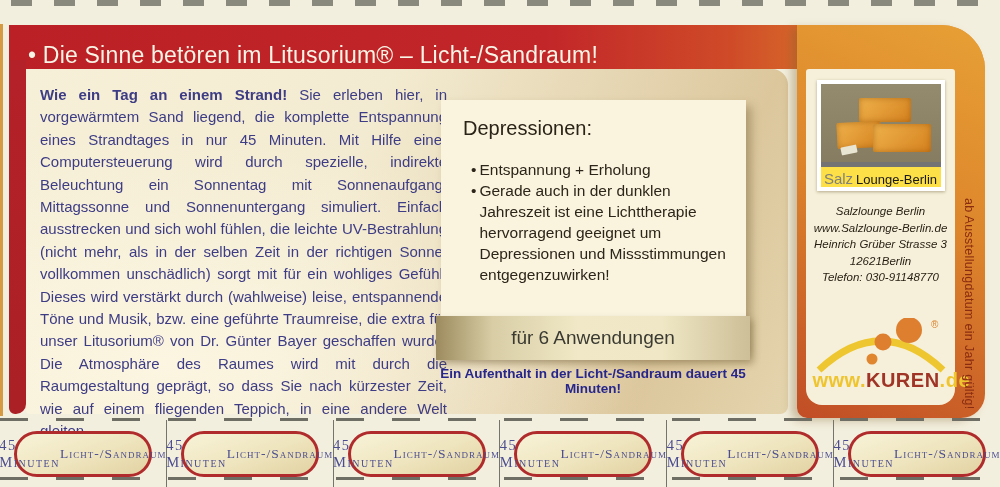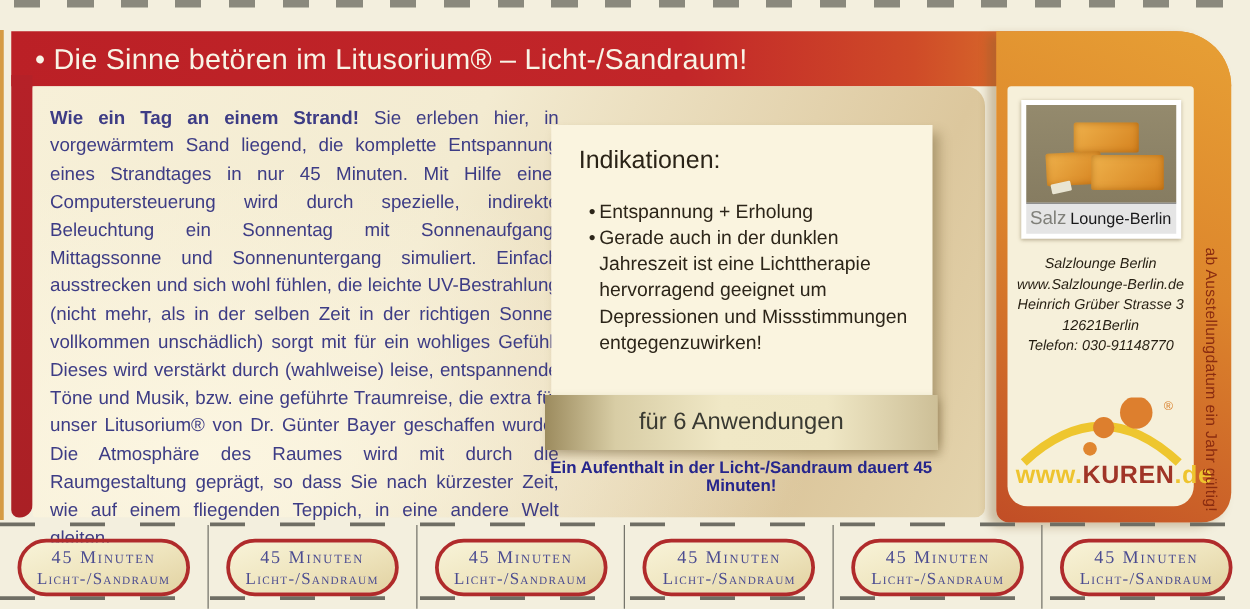--- a/index.html
+++ b/index.html
@@ -15,21 +15,21 @@
     position:absolute; left:0; top:0; width:1000px; height:6px;
     background:repeating-linear-gradient(90deg, transparent 0 11px, #8a897d 11px 32px, transparent 32px 43px);
   }
   .edge-line { position:absolute; left:0; top:24px; width:3px; height:392px; background:#d59a42; }
 
   
   .header-bar {
     position:absolute; left:9px; top:25px; width:976px; height:44px;
     background:linear-gradient(90deg,#bb2026 0%,#c22629 55%,#cf4b28 74%,#dd7f2c 88%,#e2932f 100%);
     border-radius:0 44px 0 0;
-    display:flex; align-items:center; padding-left:19px;
+    display:flex; align-items:flex-end; padding-left:19px;
   }
   .header-title { color:#f8f4e6; font-size:23px; letter-spacing:.2px; }
 
   .left-strip {
     position:absolute; left:9px; top:60px; width:17px; height:354px;
     background:linear-gradient(180deg,#b52128,#aa2025);
     border-radius:0 0 10px 6px;
   }
 
   
@@ -84,21 +84,21 @@
     margin-top:11px; width:128px; height:111px; background:#fff; padding:4px;
     display:flex; flex-direction:column; box-shadow:0 1px 3px rgba(80,60,20,.4);
   }
   .salz-photo { flex:1; position:relative; background:linear-gradient(180deg,#948a6d,#867c61); overflow:hidden; }
   .brick { position:absolute; background:linear-gradient(135deg,#efb24c,#d5821f); border-radius:2px; box-shadow:inset 0 0 6px rgba(150,80,0,.6); }
   .brick-top { left:38px; top:14px; width:52px; height:24px; }
   .brick-left { left:16px; top:38px; width:44px; height:26px; transform:rotate(-3deg); }
   .brick-right { left:52px; top:40px; width:58px; height:28px; }
   .brick-chip { position:absolute; left:20px; top:62px; width:16px; height:8px; background:#e9e5d3; transform:rotate(-12deg); border-radius:1px; }
   .salz-label {
-    height:25px; background:#e5e5e5; border-top:1px solid #737373;
+    height:25px; background:#fde047; border-top:5px solid #737373;
     display:flex; align-items:baseline; justify-content:center; padding-top:3px;
   }
   .salz-word { font-size:15px; color:#80807a; margin-right:3px; }
   .salz-rest { font-size:13px; color:#18181a; }
 
   .address { margin-top:12px; text-align:center; font-size:11.5px; line-height:16.5px; color:#241d11;font-style:italic; }
 
   .kuren { margin-top:32px; position:relative; width:136px; height:74px; }
   .kuren svg { display:block; }
   .kuren-text {
@@ -121,21 +121,21 @@
   .strip-dashes.top { top:418px; }
   .strip-dashes.bottom { top:477px; }
   .coupon-strip { position:absolute; left:0; top:420px; width:1000px; height:67px; display:flex; }
   .coupon-cell { flex:1; position:relative; }
   .coupon-cell + .coupon-cell { border-left:1px solid #75746b; }
   .pill {
     position:absolute; left:50%; top:11px; transform:translateX(-50%);
     width:138px; height:46px;
     border:3px solid #b02b2b; border-radius:24px;
     background:linear-gradient(160deg,#f8f3d8 0%,#eee4bd 55%,#e2d2a2 100%);
-    display:flex; flex-direction:column; align-items:center; justify-content:center;
+    display:flex; flex-direction:row; align-items:center; justify-content:center;
     color:#4c4d91; font-family:"Liberation Serif", serif; font-variant:small-caps;
   }
   .pill-line1 { font-size:14.5px; letter-spacing:1.5px; line-height:17px; }
   .pill-line2 { font-size:13.5px; letter-spacing:1px; line-height:16px; }
 </style>
 </head>
 <body>
 
 <div class="top-dashes"></div>
 <div class="edge-line"></div>
@@ -143,21 +143,21 @@
 <div class="header-bar">
   <div class="header-title">• Die Sinne betören im Litusorium® – Licht-/Sandraum!</div>
 </div>
 
 <div class="left-strip"></div>
 
 <div class="main-panel">
   <p class="intro"><span class="lead">Wie ein Tag an einem Strand!</span><span> Sie erleben hier, in vorgewärmtem Sand liegend, die komplette Entspannung eines Strandtages in nur 45 Minuten. Mit Hilfe einer Computersteuerung wird durch spezielle, indirekte Beleuchtung ein Sonnentag mit Sonnenaufgang, Mittagssonne und Sonnenuntergang simuliert. Einfach ausstrecken und sich wohl fühlen, die leichte UV-Bestrahlung (nicht mehr, als in der selben Zeit in der richtigen Sonne, vollkommen unschädlich) sorgt mit für ein wohliges Gefühl. Dieses wird verstärkt durch (wahlweise) leise, entspannende Töne und Musik, bzw. eine geführte Traumreise, die extra für unser Litusorium® von Dr. Günter Bayer geschaffen wurde. Die Atmosphäre des Raumes wird mit durch die Raumgestaltung geprägt, so dass Sie nach kürzester Zeit, wie auf einem fliegenden Teppich, in eine andere Welt gleiten.</span></p>
 
   <div class="indi-box">
-    <div class="indi-heading">Indikationen:</div>
+    <div class="indi-heading">Depressionen:</div>
     <div class="indi-list">
       <div class="indi-item">
         <span class="indi-bullet">•</span>
         <span>Entspannung + Erholung</span>
       </div>
       <div class="indi-item">
         <span class="indi-bullet">•</span>
         <span>Gerade auch in der dunklen Jahreszeit ist eine Lichttherapie hervorragend geeignet um Depressionen und Missstimmungen entgegenzuwirken!</span>
       </div>
     </div>

